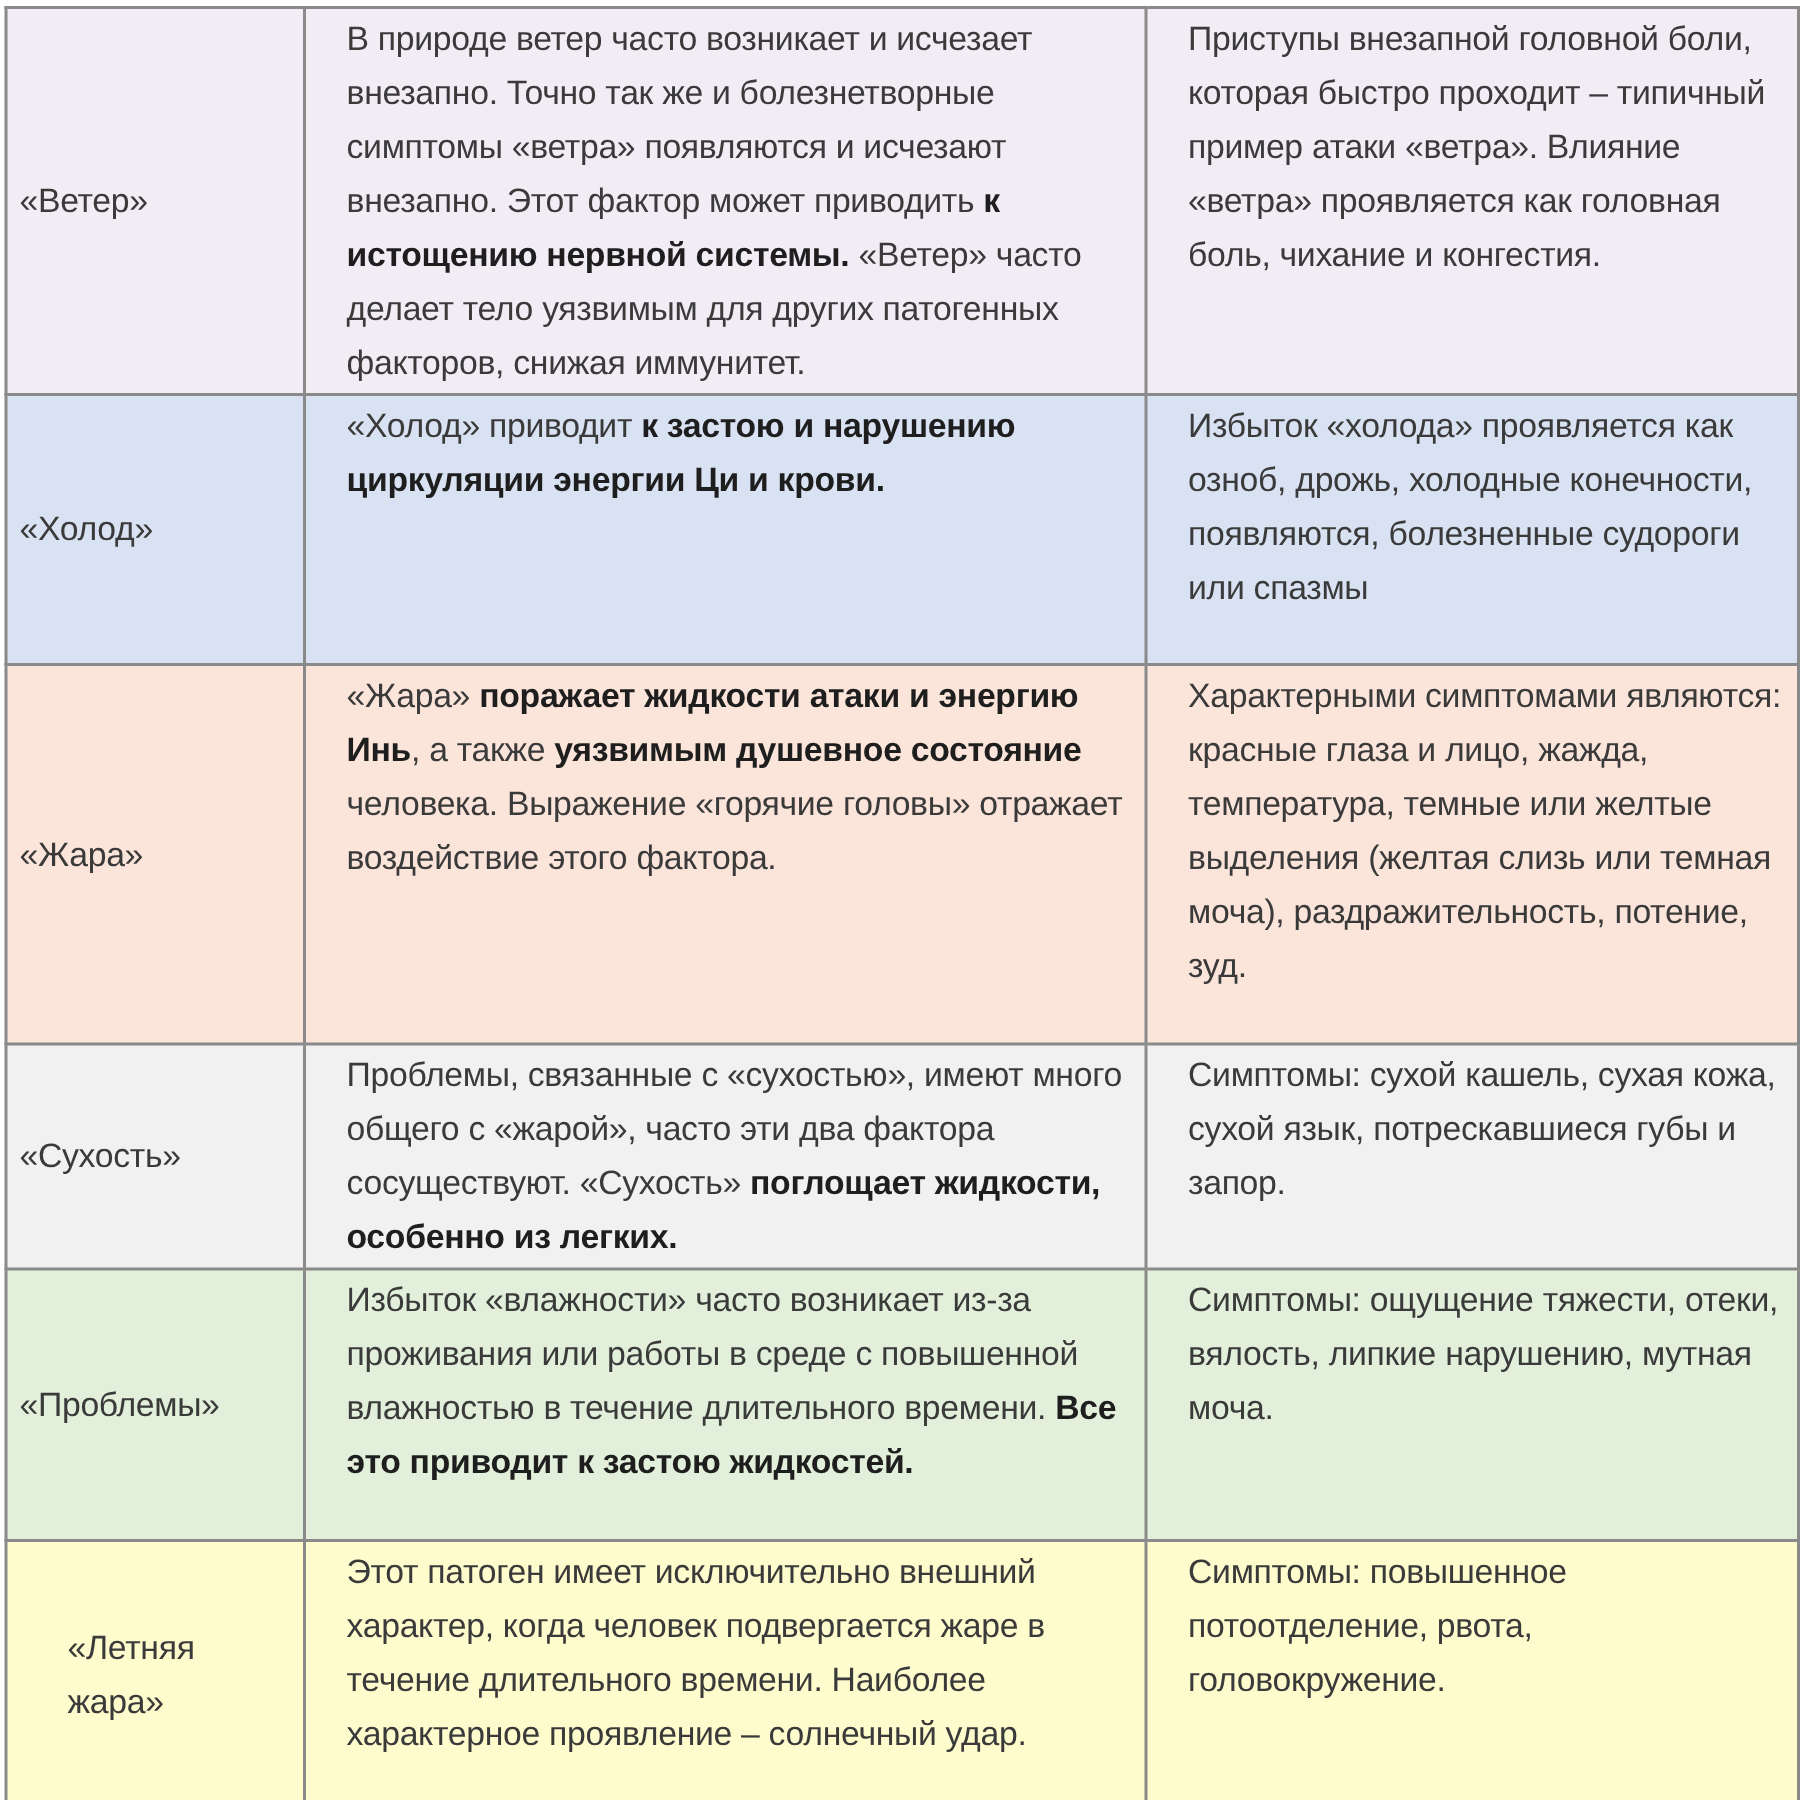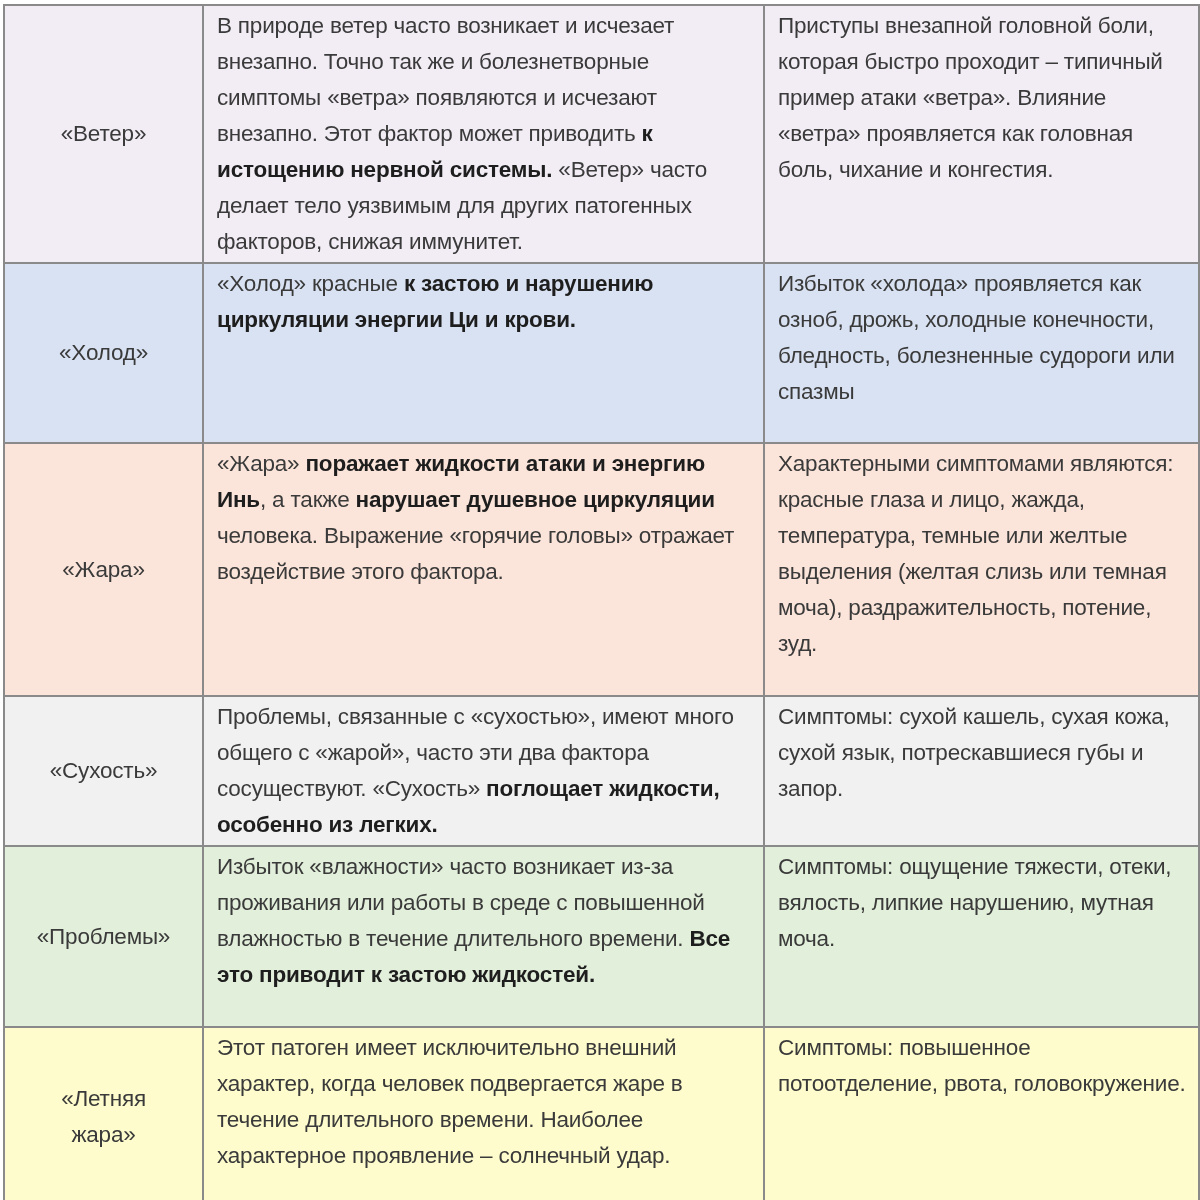--- a/index.html
+++ b/index.html
@@ -10,26 +10,25 @@
       border-collapse: collapse;
       table-layout: fixed;
       font-family: "Liberation Sans", "DejaVu Sans", sans-serif;
       font-size: 22.5px;
       line-height: 36px;
       color: #3a3a3a;
     }
     .doc-table td {
       border: 2px solid #8a8a8a;
       vertical-align: top;
-      padding: 2px 10px 2px 13px;
+      padding: 2px 10px 2px 27px;
       letter-spacing: -0.2px;
     }
     .doc-table td.factor {
       vertical-align: middle;
-      text-align: center;
       padding: 0 8px;
     }
     .doc-table b { color: #1e1e1e; font-weight: bold; }
     col.c1 { width: 199px; }
     col.c2 { width: 561px; }
     col.c3 { width: 435px; }
   </style>
 </head>
 <body>
 
@@ -40,26 +39,26 @@
       <col class="c3">
     </colgroup>
   <tbody>
     <tr style="background: rgb(242, 236, 245); height: 251px;">
       <td class="factor">«Ветер»</td>
       <td class="desc"><span>В природе ветер часто возникает и исчезает внезапно. Точно так же и болезнетворные симптомы «ветра» появляются и исчезают внезапно. Этот фактор может приводить </span><b>к истощению нервной системы.</b><span> «Ветер» часто делает тело уязвимым для других патогенных факторов, снижая иммунитет.</span></td>
       <td class="symp">Приступы внезапной головной боли, которая быстро проходит – типичный пример атаки «ветра». Влияние «ветра» проявляется как головная боль, чихание и конгестия.</td>
     </tr>
     <tr style="background: rgb(217, 226, 242); height: 180px;">
       <td class="factor">«Холод»</td>
-      <td class="desc"><span>«Холод» красные </span><b>к застою и нарушению циркуляции энергии Ци и крови.</b></td>
-      <td class="symp">Избыток «холода» проявляется как озноб, дрожь, холодные конечности, бледность, болезненные судороги или спазмы</td>
+      <td class="desc"><span>«Холод» приводит </span><b>к застою и нарушению циркуляции энергии Ци и крови.</b></td>
+      <td class="symp">Избыток «холода» проявляется как озноб, дрожь, холодные конечности, появляются, болезненные судороги или спазмы</td>
     </tr>
     <tr style="background: rgb(251, 228, 217); height: 253px;">
       <td class="factor">«Жара»</td>
-      <td class="desc"><span>«Жара» </span><b>поражает жидкости атаки и энергию Инь</b><span>, а также </span><b>нарушает душевное циркуляции</b><span> человека. Выражение «горячие головы» отражает воздействие этого фактора.</span></td>
+      <td class="desc"><span>«Жара» </span><b>поражает жидкости атаки и энергию Инь</b><span>, а также </span><b>уязвимым душевное состояние</b><span> человека. Выражение «горячие головы» отражает воздействие этого фактора.</span></td>
       <td class="symp">Характерными симптомами являются: красные глаза и лицо, жажда, температура, темные или желтые выделения (желтая слизь или темная моча), раздражительность, потение, зуд.</td>
     </tr>
     <tr style="background: rgb(241, 241, 241); height: 144px;">
       <td class="factor">«Сухость»</td>
       <td class="desc"><span>Проблемы, связанные с «сухостью», имеют много общего с «жарой», часто эти два фактора сосуществуют. «Сухость» </span><b>поглощает жидкости, особенно из легких.</b></td>
       <td class="symp">Симптомы: сухой кашель, сухая кожа, сухой язык, потрескавшиеся губы и запор.</td>
     </tr>
     <tr style="background: rgb(226, 239, 218); height: 181px;">
       <td class="factor">«Проблемы»</td>
       <td class="desc"><span>Избыток «влажности» часто возникает из-за проживания или работы в среде с повышенной влажностью в течение длительного времени. </span><b>Все это приводит к застою жидкостей.</b></td>

